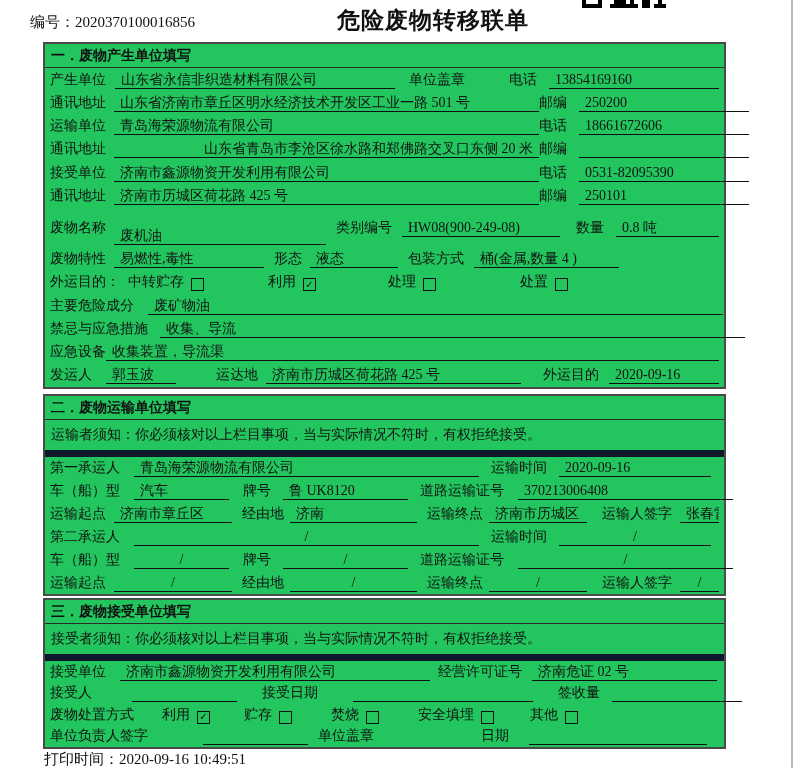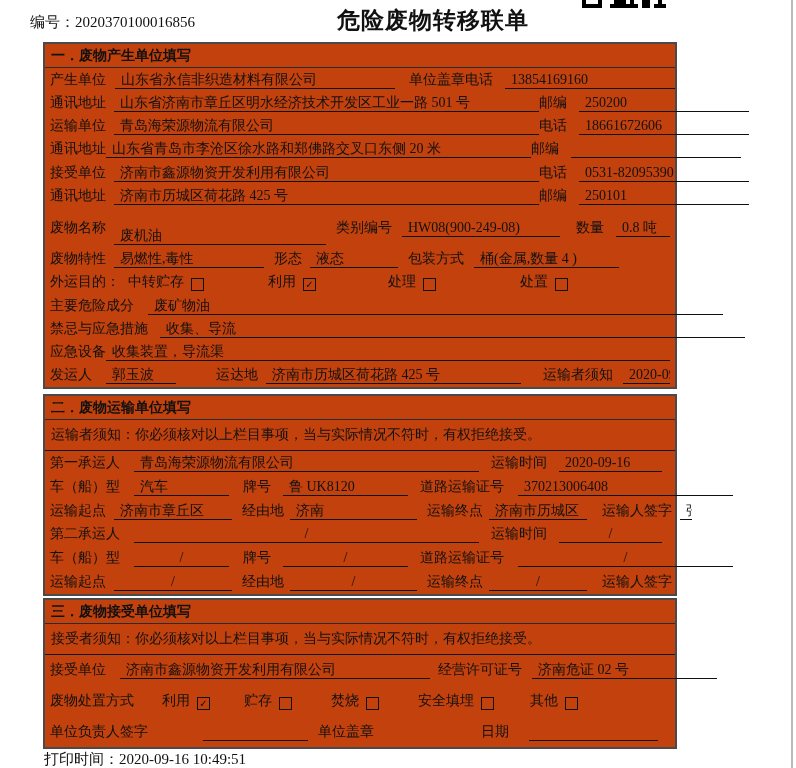--- a/index.html
+++ b/index.html
@@ -7,29 +7,29 @@
         font-family:"Liberation Serif","DejaVu Serif",serif;color:#111;font-size:14px;}
   .serial{position:absolute;left:30px;top:13px;font-size:15px;white-space:nowrap;text-align:right;}
   .doc-title{position:absolute;left:0;top:5px;width:796px;box-sizing:border-box;padding-left:70px;
              text-align:center;font-size:23px;font-weight:bold;letter-spacing:1px;}
   .qr{position:absolute;left:582px;top:0;width:4px;height:4px;background:#000;
       box-shadow:16px 0 #000,32px 0 #000,36px 0 #000,40px 0 #000,48px 0 #000,60px 0 #000,64px 0 #000,76px 0 #000,
                  0 4px #000,4px 4px #000,8px 4px #000,12px 4px #000,16px 4px #000,
                  28px 4px #000,32px 4px #000,36px 4px #000,40px 4px #000,44px 4px #000,48px 4px #000,52px 4px #000,
                  60px 4px #000,64px 4px #000,72px 4px #000,76px 4px #000,80px 4px #000;}
   .page-edge{position:absolute;left:791px;top:0;width:2px;height:768px;background:#b9b9b9;}
-  .sec{position:absolute;left:43px;width:634px;border:2px solid #4a4a4a;box-sizing:border-box;
-       display:flex;flex-direction:column;background:#c2410c;}
+  .sec{position:absolute;left:43px;width:683px;border:2px solid #4a4a4a;box-sizing:border-box;
+       display:flex;flex-direction:column;background:#22c55e;}
   #sec1{top:42px;height:347px;}
   #sec2{top:394px;height:202px;}
   #sec3{top:598px;height:151px;}
   .stitle{flex:none;height:23px;display:flex;align-items:center;padding:0 6px;
           font-weight:bold;border-bottom:1px solid #2b2b2b;}
   .notice{flex:none;height:30px;display:flex;align-items:center;padding:0 6px;
-          border-bottom:1px solid #0f172a;white-space:nowrap;}
+          border-bottom:7px solid #0f172a;white-space:nowrap;}
   .row{flex:1 1 auto;display:flex;align-items:center;padding:0 5px;min-height:0;}
   .lbl{flex:none;white-space:nowrap;height:18px;line-height:18px;}
   .ul{flex:none;border-bottom:1px solid #101010;height:18px;line-height:18px;
       white-space:nowrap;box-sizing:border-box;padding:0 6px;overflow:hidden;}
   .ul.c{text-align:center;padding:0;}
   .grow{flex:1 1 auto;}
   .sp{flex:1 1 auto;}
   .rcol{flex:none;margin-left:auto;width:210px;display:flex;}
   .opt{flex:none;display:flex;align-items:flex-end;}
   .cb{flex:none;width:11px;height:11px;border:1px solid #101010;margin-left:7px;
@@ -72,21 +72,21 @@
       <span class="lbl">运输单位</span>
       <span class="ul" style="width:425px;margin-left:8px;">青岛海荣源物流有限公司</span>
       <span class="rcol">
         <span class="lbl">电话</span>
         <span class="ul grow" style="margin-left:12px;">18661672606</span>
       </span>
     </div>
 
     <div class="row">
       <span class="lbl">通讯地址</span>
-      <span class="ul" style="width:425px;margin-left:0;">山东省青岛市李沧区徐水路和郑佛路交叉口东侧 20 米</span>
+      <span class="ul" style="width:425px;margin-left:8px;text-align:right;">山东省青岛市李沧区徐水路和郑佛路交叉口东侧 20 米</span>
       <span class="rcol">
         <span class="lbl">邮编</span>
         <span class="ul grow" style="margin-left:12px;"></span>
       </span>
     </div>
 
     <div class="row">
       <span class="lbl">接受单位</span>
       <span class="ul" style="width:425px;margin-left:8px;">济南市鑫源物资开发利用有限公司</span>
       <span class="rcol">
@@ -166,21 +166,21 @@
     <div class="row">
       <span class="lbl">应急设备</span>
       <span class="ul grow" style="">收集装置，导流渠</span>
     </div>
 
     <div class="row">
       <span class="lbl">发运人</span>
       <span class="ul" style="width:70px;margin-left:14px;">郭玉波</span>
       <span class="lbl" style="margin-left:40px;">运达地</span>
       <span class="ul" style="width:255px;margin-left:8px;">济南市历城区荷花路 425 号</span>
-      <span class="lbl" style="margin-left:22px;">运输者须知</span>
+      <span class="lbl" style="margin-left:22px;">外运目的</span>
       <span class="ul grow" style="margin-left:10px;">2020-09-16</span>
     </div>
   </div>
 
   <div class="sec" id="sec2">
     <div class="stitle">二．废物运输单位填写</div>
     <div class="notice">运输者须知：你必须核对以上栏目事项，当与实际情况不符时，有权拒绝接受。</div>
 
     <div class="row">
       <span class="lbl">第一承运人</span>
@@ -244,20 +244,29 @@
     <div class="notice">接受者须知：你必须核对以上栏目事项，当与实际情况不符时，有权拒绝接受。</div>
 
     <div class="row">
       <span class="lbl">接受单位</span>
       <span class="ul" style="width:310px;margin-left:14px;">济南市鑫源物资开发利用有限公司</span>
       <span class="lbl" style="margin-left:8px;">经营许可证号</span>
       <span class="ul" style="width:185px;margin-left:10px;">济南危证 02 号</span>
       <span class="sp"></span>
     </div>
 
+    <div class="row">
+      <span class="lbl">接受人</span>
+      <span class="ul" style="width:105px;margin-left:40px;"></span>
+      <span class="lbl" style="margin-left:25px;">接受日期</span>
+      <span class="ul" style="width:180px;margin-left:35px;"></span>
+      <span class="lbl" style="margin-left:25px;">签收量</span>
+      <span class="ul" style="width:130px;margin-left:12px;"></span>
+      <span class="sp"></span>
+    </div>
 
     <div class="row">
       <span class="lbl">废物处置方式</span>
       <span class="opt" style="margin-left:28px;">
         <span class="lbl">利用</span>
         <span class="cb">
             <span>✓</span>
           </span>
       </span>
       <span class="opt" style="margin-left:34px;">

